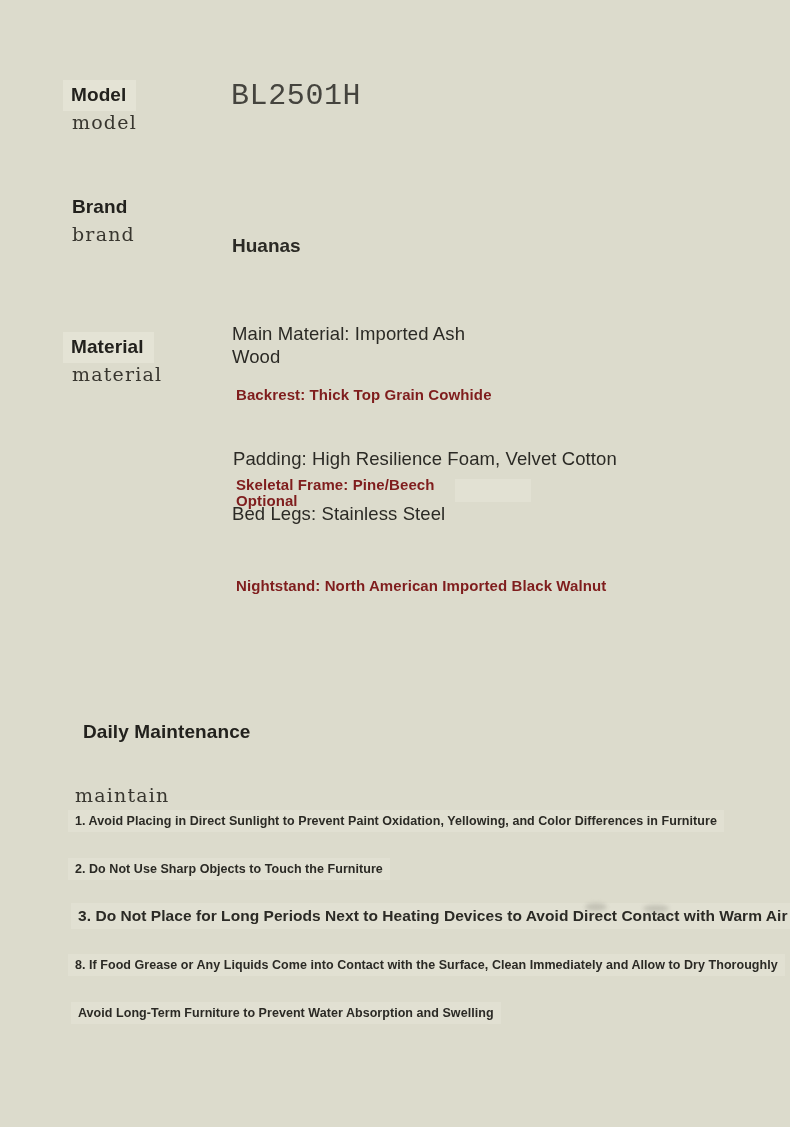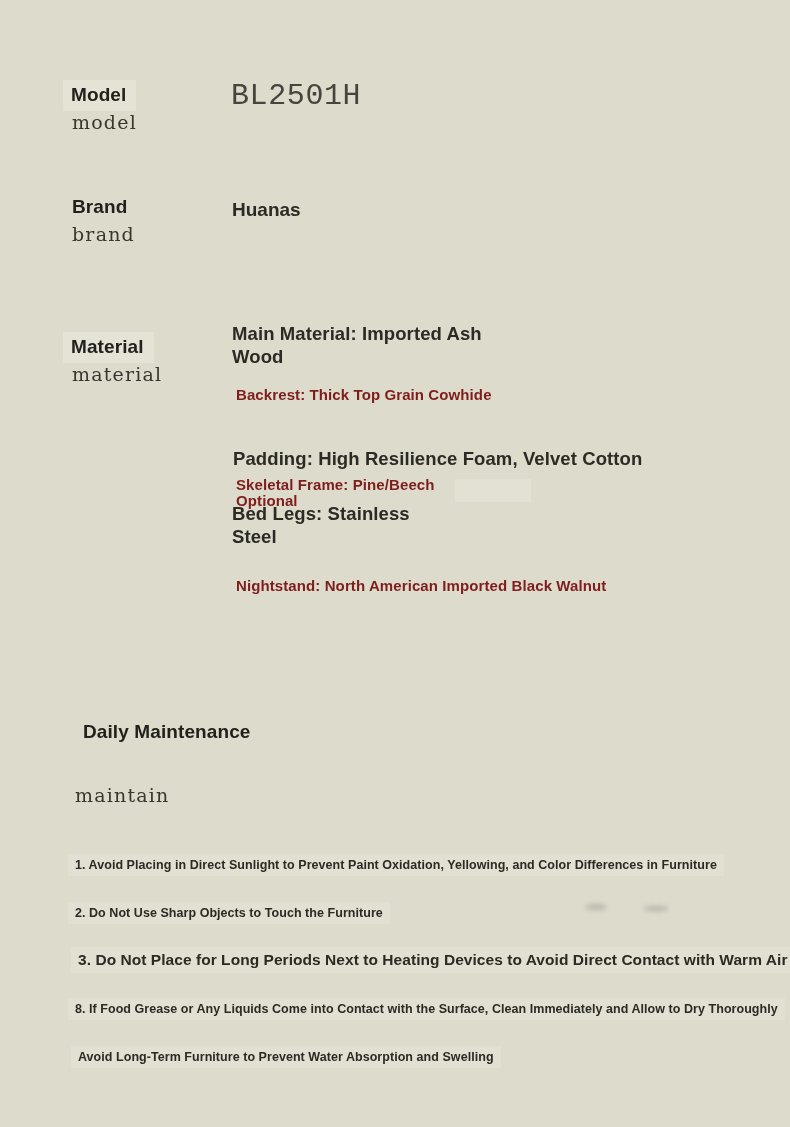--- a/index.html
+++ b/index.html
@@ -38,44 +38,44 @@
     color: #45443e;
     letter-spacing: 0.6px;
     white-space: nowrap;
     font-family: Liberation Mono, monospace;
   }
   .brand-value {
     font-size: 19px;
     font-weight: 700;
     color: #2b2a25;
     white-space: nowrap;
+    margin-top: 36px;
   }
   .mat-lg {
     font-size: 18.5px;
-    font-weight: 700;
+    font-weight: 400;
     color: #2b2a25;
     line-height: 23px;
     letter-spacing: 0.1px;
   }
   .mat-sm {
     font-size: 15px;
     font-weight: 700;
     color: #7f1d1d;
     line-height: 16px;
     letter-spacing: 0.1px;
   }
   .maint-item {
     font-size: 12.5px;
     font-weight: 600;
     color: #2b2a25;
     letter-spacing: 0.05px;
     white-space: nowrap;
     background: #e1e0d2;
     padding: 4px 7px;
-    margin-top: 44px;
   }
   .maint-item.big {
     font-size: 15.5px;
     font-weight: 700;
   }
   .patch {
     background: #e2e1d3;
   }
   .smudge {
     background: #b3b2a6;

